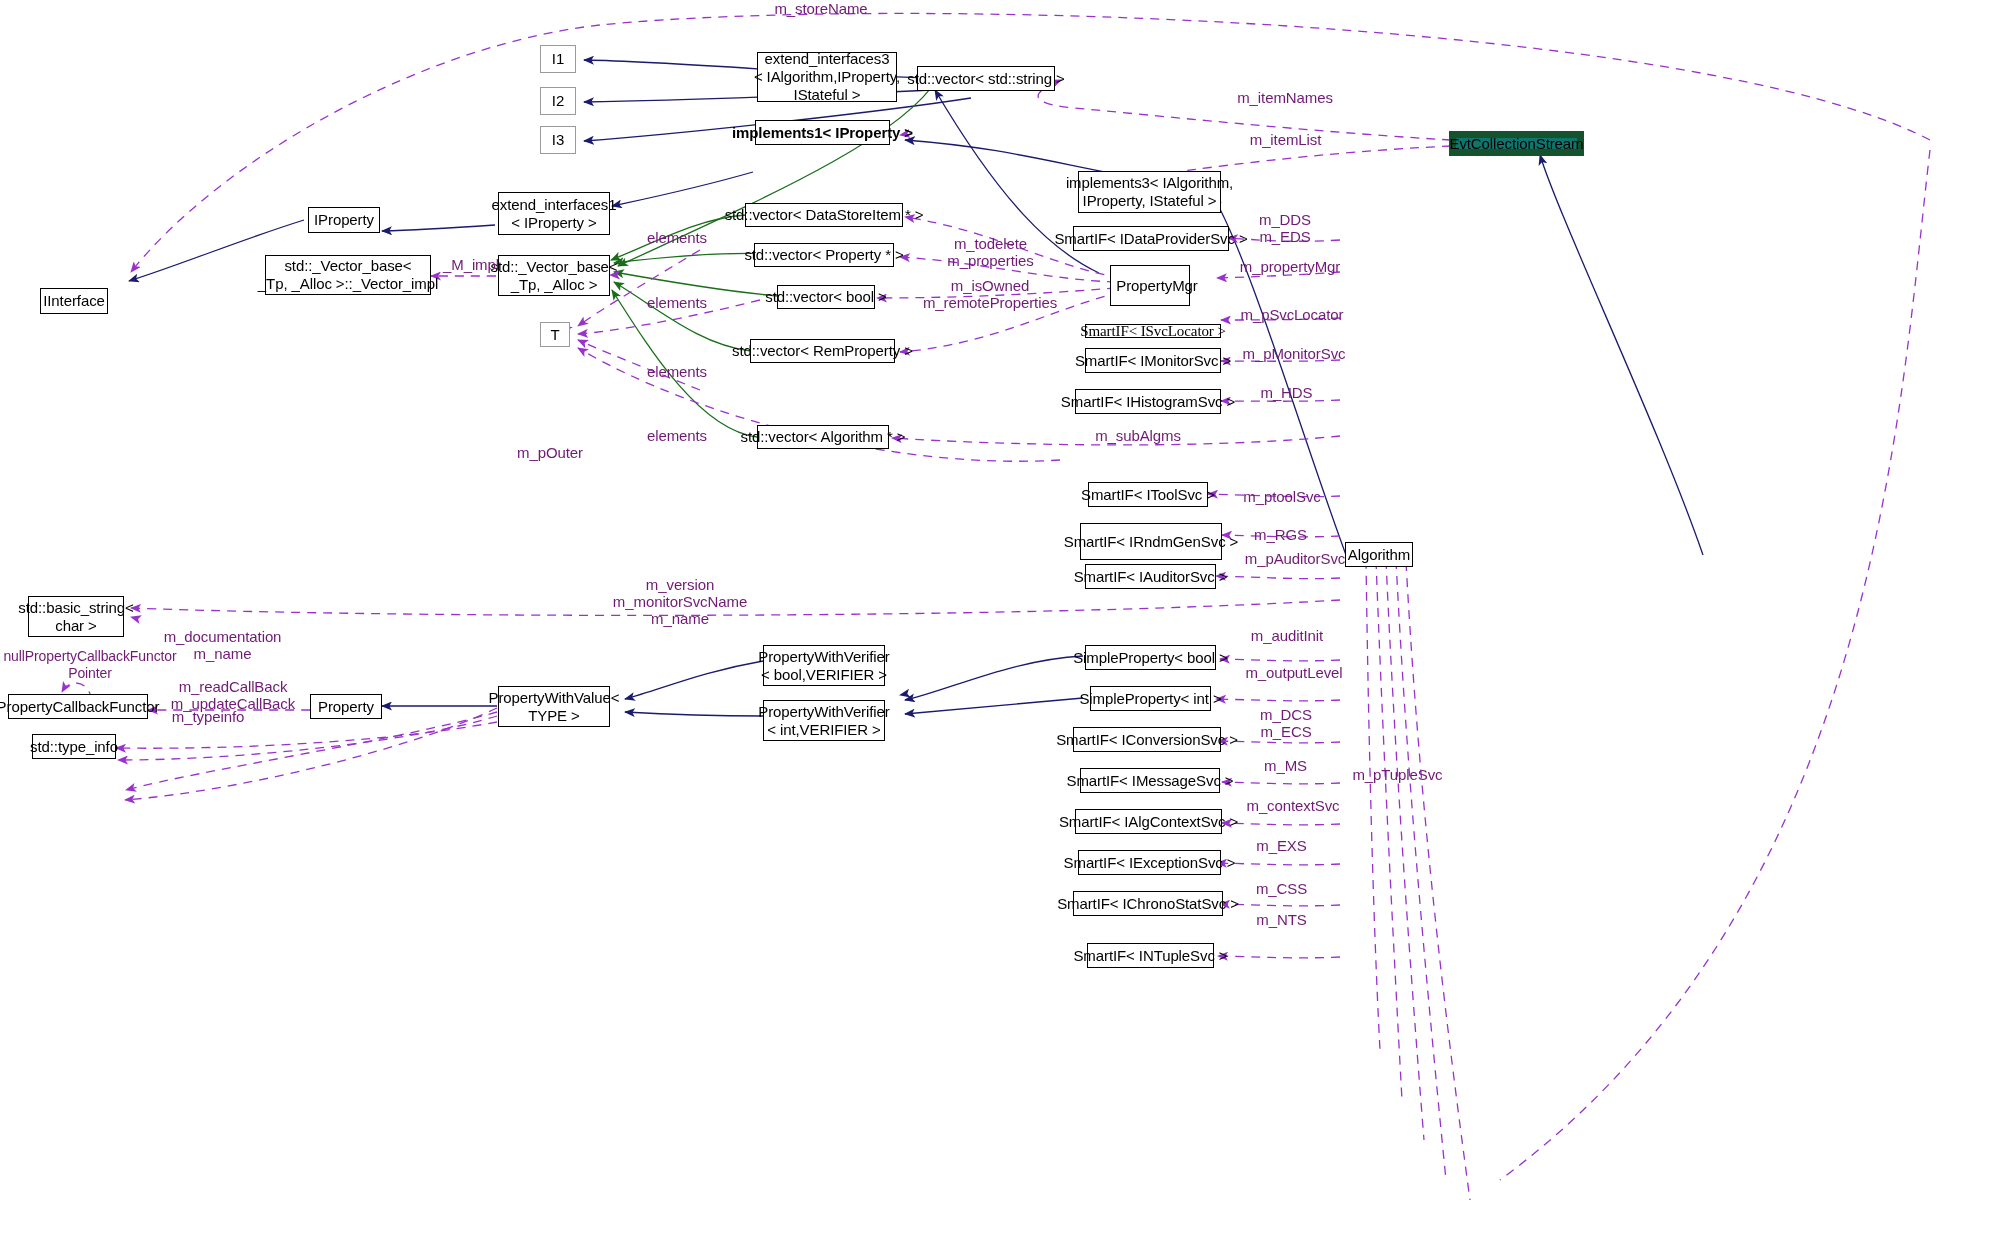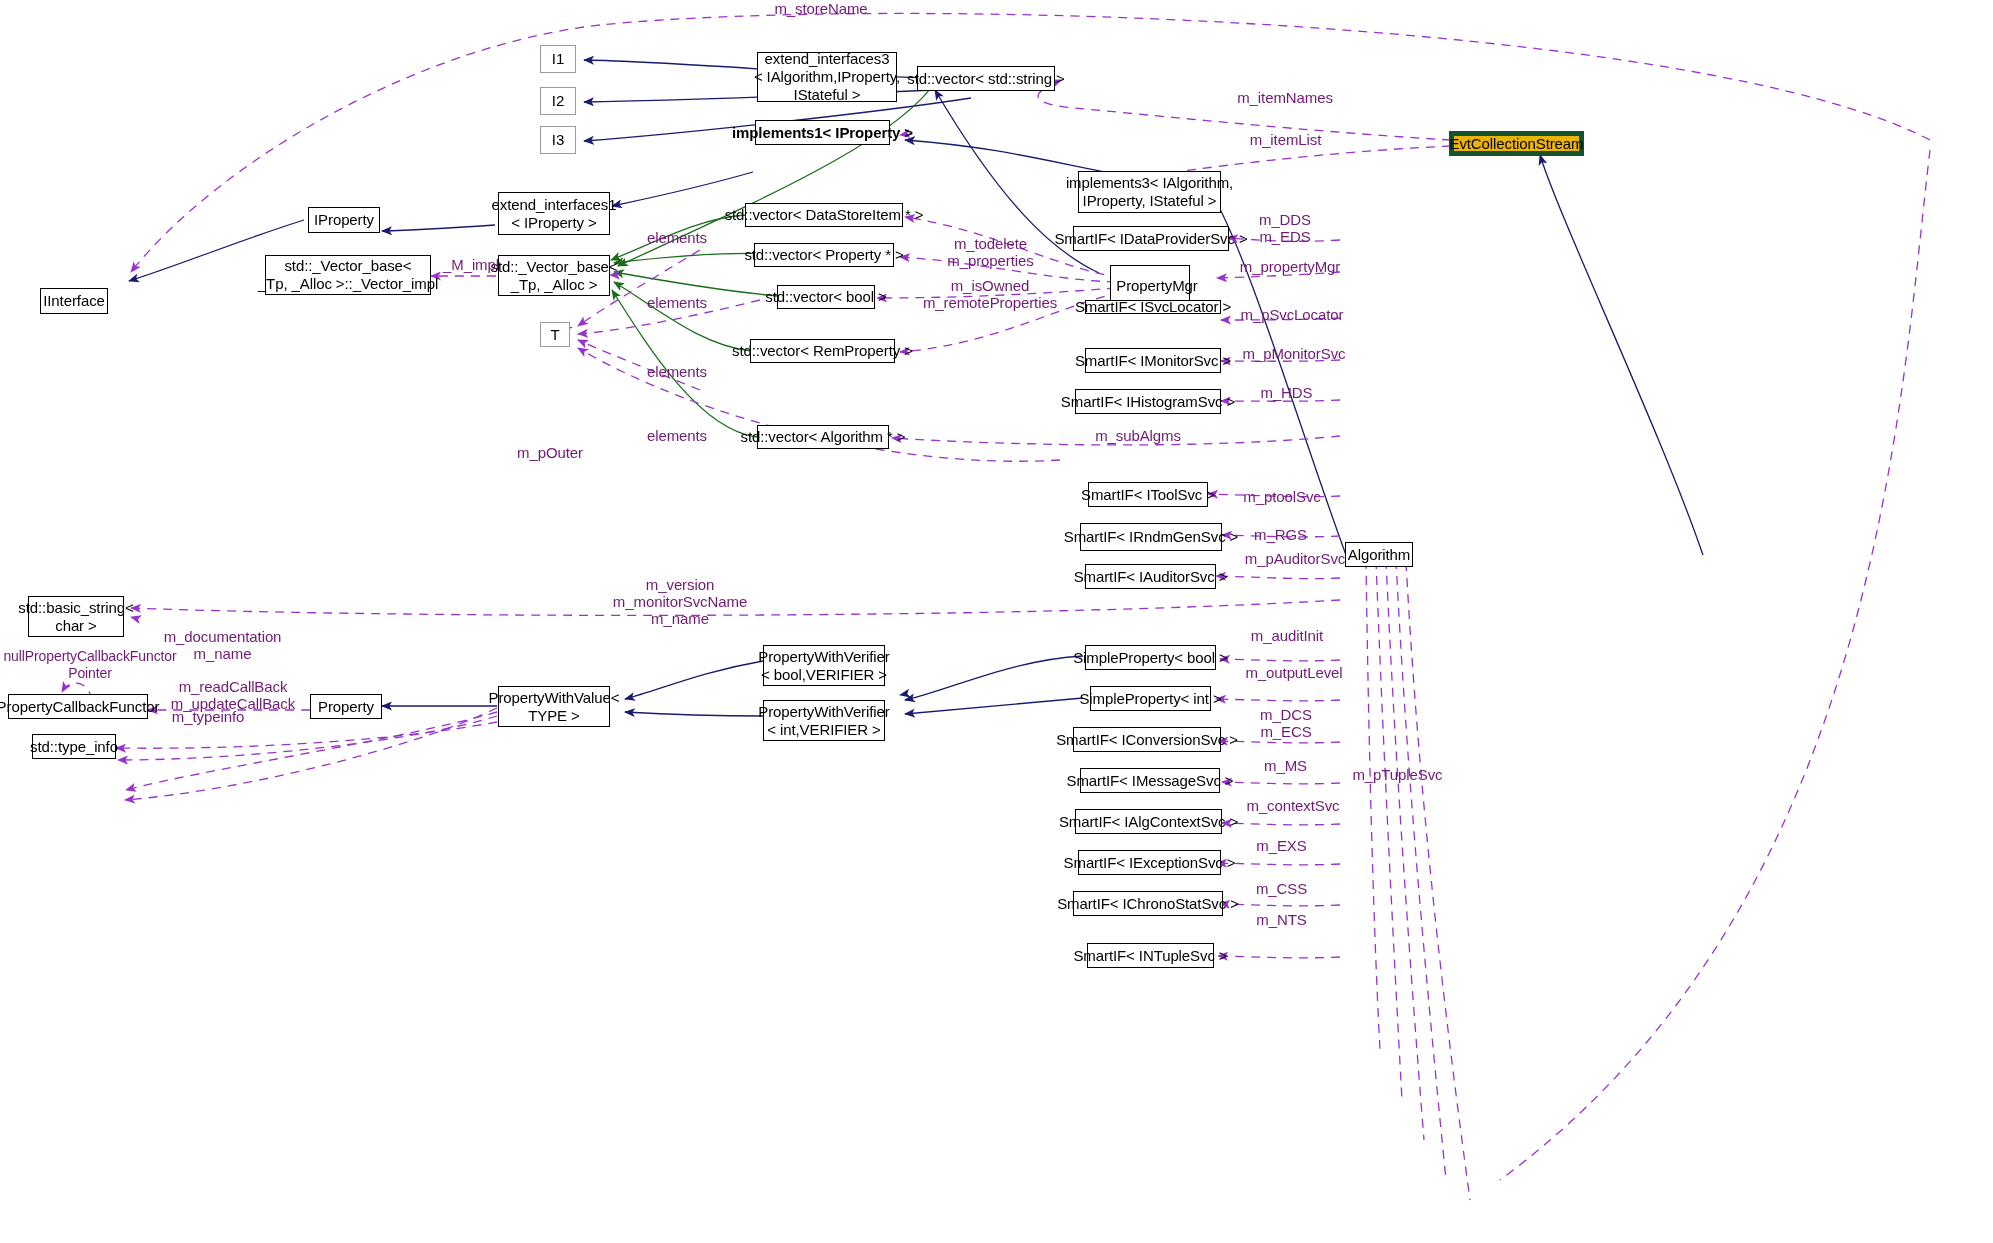--- a/index.html
+++ b/index.html
@@ -21,21 +21,21 @@
     font-size:15px;
     line-height:18px;
     display:flex;
     align-items:center;
     justify-content:center;
     text-align:center;
     padding:3px 6px;
     white-space:pre;
     letter-spacing:-0.1px;
   }
-  .node.gray{background:#eab308;border:5px solid #14532d;}
+  .node.gray{background:#0f766e;border:7px solid #14532d;}
   .node.thin{border:1px solid #9a9a9a;}
   .edge-label{
     position:absolute;
     font-size:15px;
     line-height:17px;
     color:#701a75;
     white-space:pre;
     text-align:center;
     letter-spacing:-0.1px;
   }
@@ -175,25 +175,25 @@
   <div class="node" style="left:754px;top:243px;width:140px;height:24px;"><span>std::vector&lt; Property * &gt;</span></div>
   <div class="node" style="left:777px;top:285px;width:98px;height:24px;"><span>std::vector&lt; bool &gt;</span></div>
   <div class="node thin" style="left:540px;top:322px;width:30px;height:25px;"><span>T</span></div>
   <div class="node" style="left:750px;top:339px;width:145px;height:24px;"><span>std::vector&lt; RemProperty &gt;</span></div>
   <div class="node" style="left:757px;top:425px;width:132px;height:24px;"><span>std::vector&lt; Algorithm * &gt;</span></div>
 
   <div class="node" style="left:1078px;top:171px;width:143px;height:42px;"><span>implements3&lt; IAlgorithm,
 IProperty, IStateful &gt;</span></div>
   <div class="node" style="left:1073px;top:226px;width:156px;height:25px;"><span>SmartIF&lt; IDataProviderSvc &gt;</span></div>
   <div class="node" style="left:1110px;top:265px;width:80px;height:41px;padding-left:20px;"><span>PropertyMgr</span></div>
-  <div class="node" style="left:1085px;top:300px;width:136px;height:14px;"><span>SmartIF&lt; ISvcLocator &gt;</span></div>
+  <div class="node" style="left:1085px;top:324px;width:136px;height:14px;font-family:Liberation Serif, serif;"><span>SmartIF&lt; ISvcLocator &gt;</span></div>
   <div class="node" style="left:1085px;top:348px;width:136px;height:25px;"><span>SmartIF&lt; IMonitorSvc &gt;</span></div>
   <div class="node" style="left:1075px;top:389px;width:146px;height:25px;"><span>SmartIF&lt; IHistogramSvc &gt;</span></div>
   <div class="node" style="left:1088px;top:482px;width:120px;height:25px;"><span>SmartIF&lt; IToolSvc &gt;</span></div>
-  <div class="node" style="left:1080px;top:523px;width:142px;height:28px;"><span>SmartIF&lt; IRndmGenSvc &gt;</span></div>
+  <div class="node" style="left:1080px;top:523px;width:142px;height:37px;"><span>SmartIF&lt; IRndmGenSvc &gt;</span></div>
   <div class="node" style="left:1085px;top:564px;width:131px;height:25px;"><span>SmartIF&lt; IAuditorSvc &gt;</span></div>
 
   <div class="node" style="left:1345px;top:542px;width:68px;height:25px;"><span>Algorithm</span></div>
   <div class="node gray" style="left:1449px;top:131px;width:135px;height:25px;"><span>EvtCollectionStream</span></div>
 
   <div class="node" style="left:28px;top:596px;width:96px;height:41px;"><span>std::basic_string&lt;
 char &gt;</span></div>
   <div class="node" style="left:8px;top:694px;width:140px;height:25px;"><span>PropertyCallbackFunctor</span></div>
   <div class="node" style="left:32px;top:734px;width:84px;height:25px;"><span>std::type_info</span></div>
 

